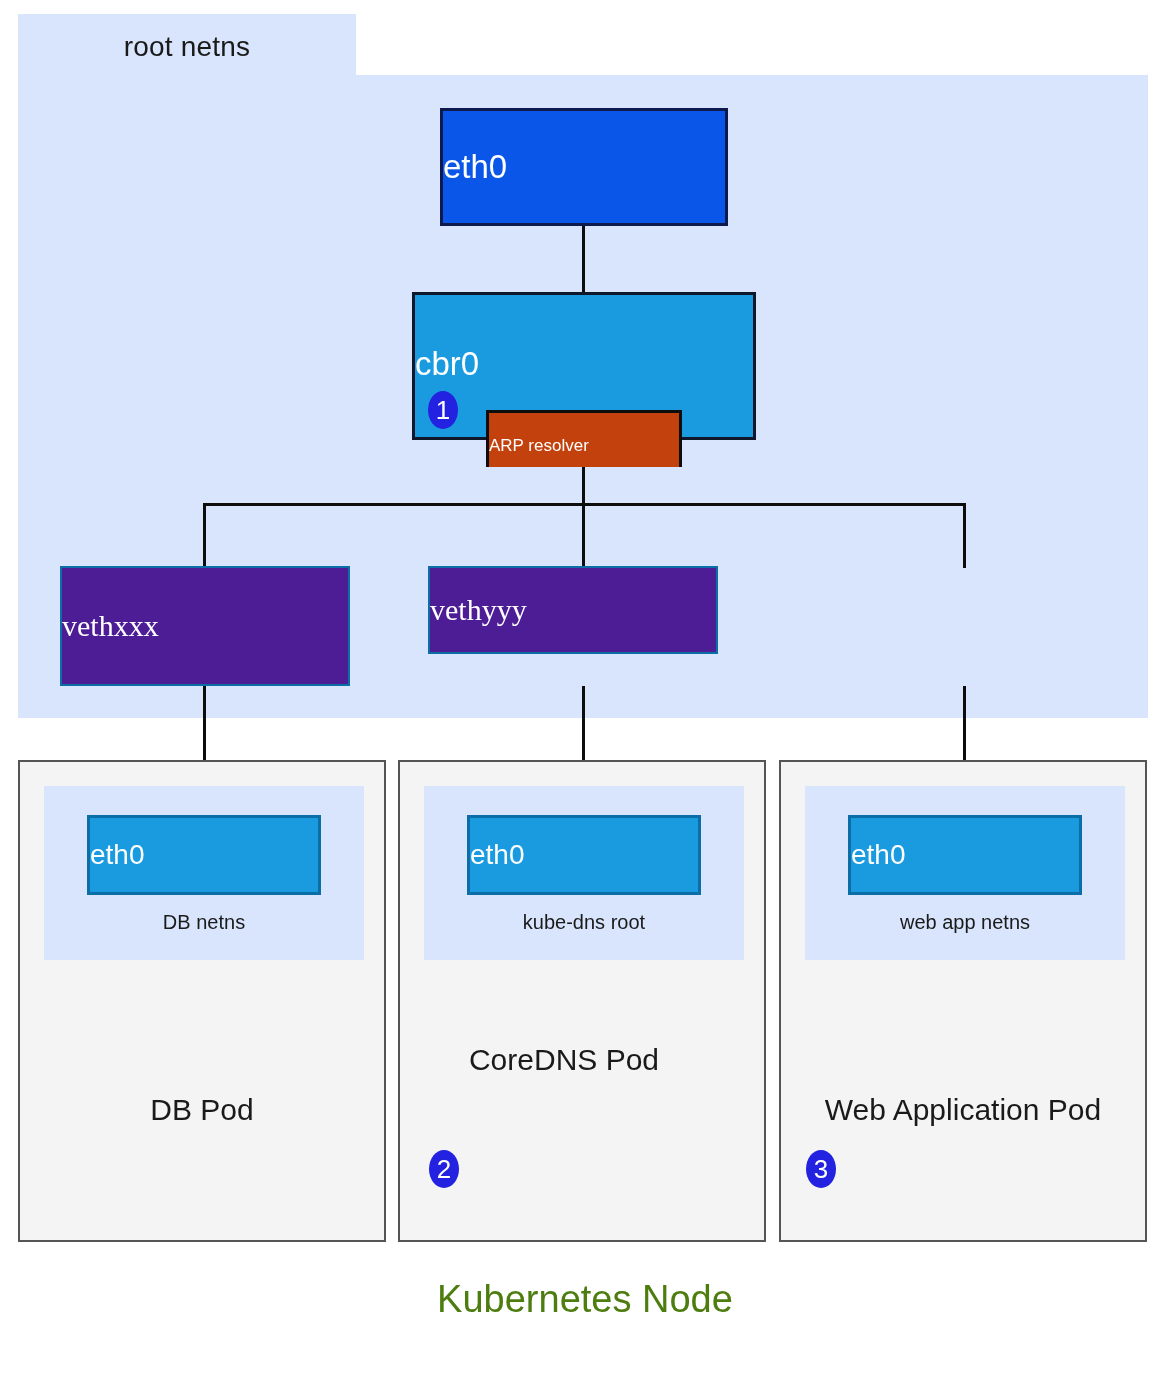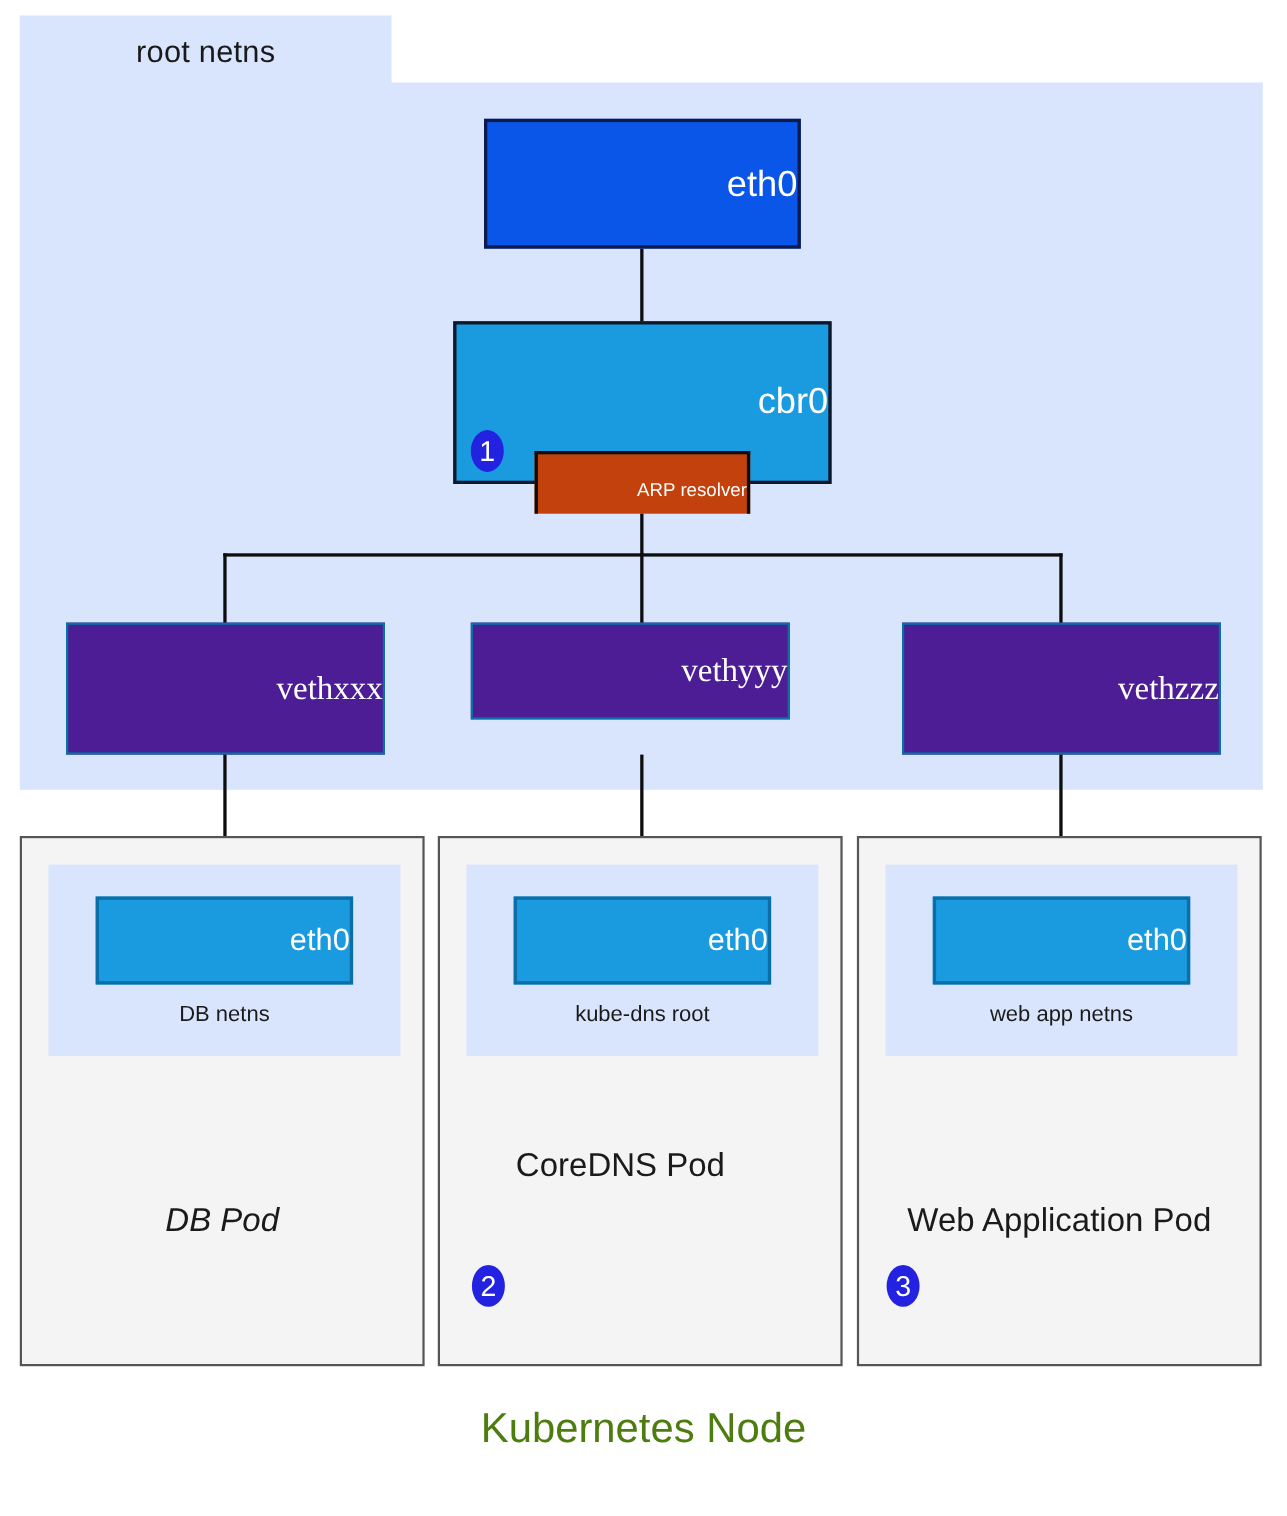--- a/index.html
+++ b/index.html
@@ -56,21 +56,21 @@
   }
   .vline { width: 3px; }
   .hline { height: 3px; }
 
   
   .node {
     position: absolute;
     box-sizing: border-box;
     display: flex;
     align-items: center;
-    justify-content: flex-end;
+    justify-content: flex-start;
     color: #ffffff;
     text-align: center;
   }
   .node-eth0-top {
     background: #0a56e8;
     border: 3px solid #0d1a4d;
     font-size: 33px;
   }
   .node-cbr0 {
     background: #1a9be0;
@@ -183,38 +183,35 @@
   <div class="line vline" style="left:203px; top:503px; height:65px;"></div>
   <div class="line vline" style="left:582px; top:503px; height:65px;"></div>
   <div class="line vline" style="left:963px; top:503px; height:65px;"></div>
 
   <div class="node node-veth" style="left:60px; top:566px; width:290px; height:120px;">
     <span>vethxxx</span>
   </div>
   <div class="node node-veth" style="left:428px; top:566px; width:290px; height:88px;">
     <span>vethyyy</span>
   </div>
-  <div class="node node-veth" style="left:820px; top:566px; width:290px; height:120px;">
-    <span>vethzzz</span>
-  </div>
 
   <div class="line vline" style="left:203px; top:686px; height:132px;"></div>
   <div class="line vline" style="left:582px; top:686px; height:132px;"></div>
   <div class="line vline" style="left:963px; top:686px; height:132px;"></div>
 
   <div class="pod" style="left:18px; top:760px; width:368px; height:482px;">
     <div class="pod-netns" style="left:0; top:0; width:100%; height:0;"></div>
   </div>
   <div class="pod-netns" style="left:44px; top:786px; width:320px; height:174px;">
     <div class="node node-pod-eth0" style="position:relative; left:0; top:29px; width:234px; height:80px;">
       <span>eth0</span>
     </div>
     <div class="pod-netns-label" style="margin-top:45px;">DB netns</div>
   </div>
-  <div class="pod-title" style="left:18px; top:1093px; width:368px;font-style:italic;">DB Pod</div>
+  <div class="pod-title" style="left:18px; top:1093px; width:368px;">DB Pod</div>
 
   <div class="pod" style="left:398px; top:760px; width:368px; height:482px;"></div>
   <div class="pod-netns" style="left:424px; top:786px; width:320px; height:174px;">
     <div class="node node-pod-eth0" style="position:relative; left:0; top:29px; width:234px; height:80px;">
       <span>eth0</span>
     </div>
     <div class="pod-netns-label" style="margin-top:45px;">kube-dns root</div>
   </div>
   <div class="pod-title" style="left:398px; top:1043px; width:332px;">CoreDNS Pod</div>
   <div class="badge" style="left:429px; top:1150px;">2</div>

